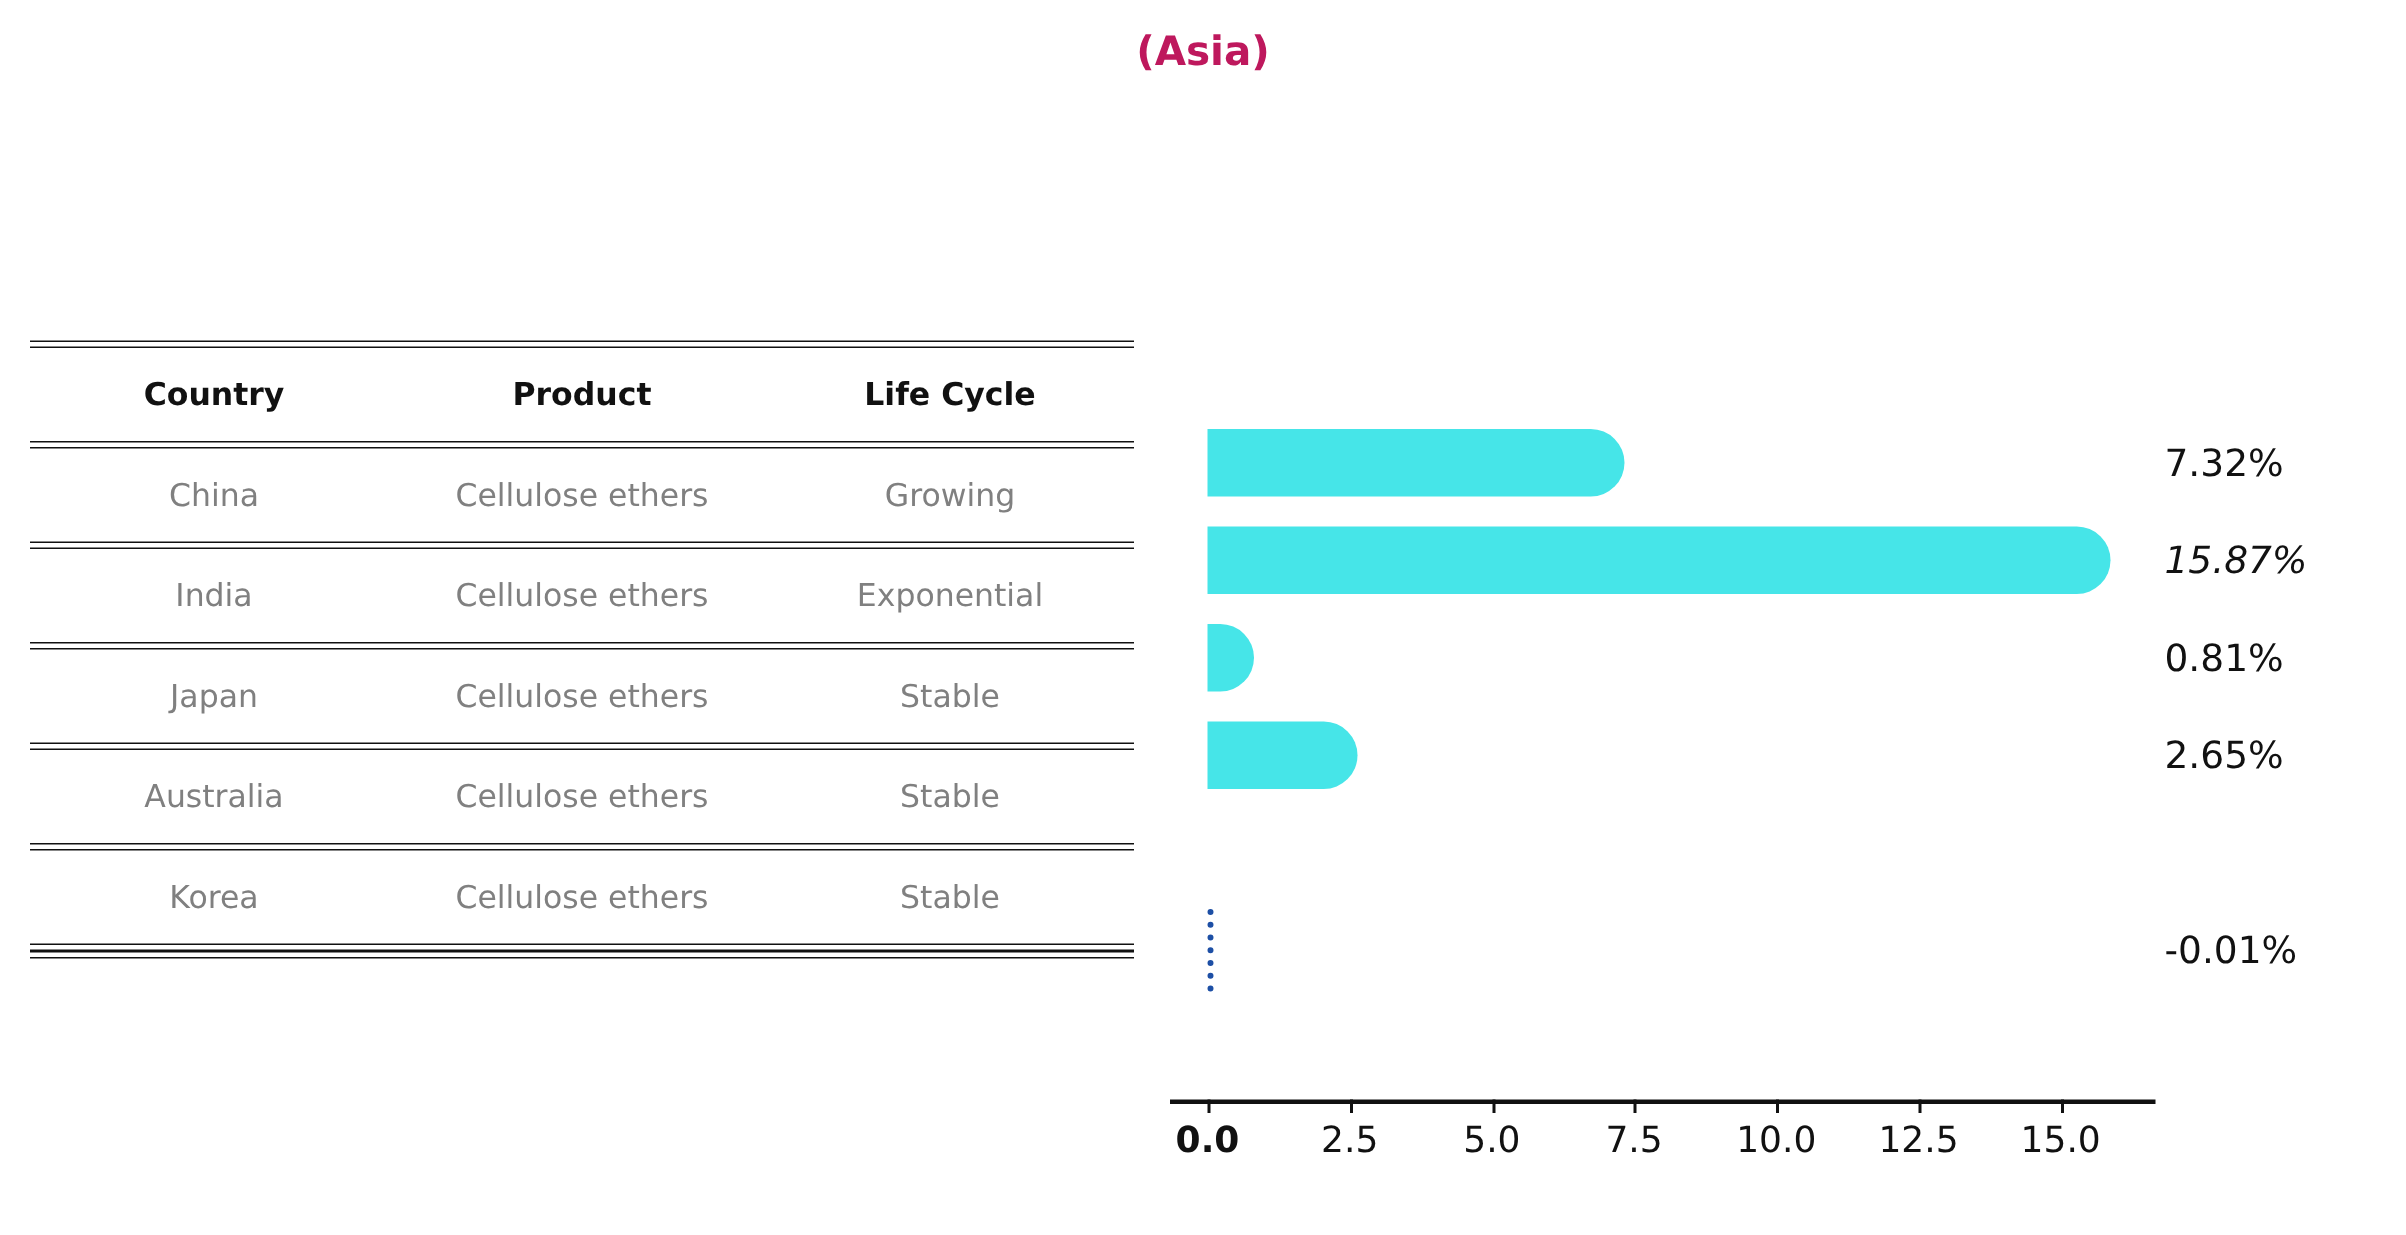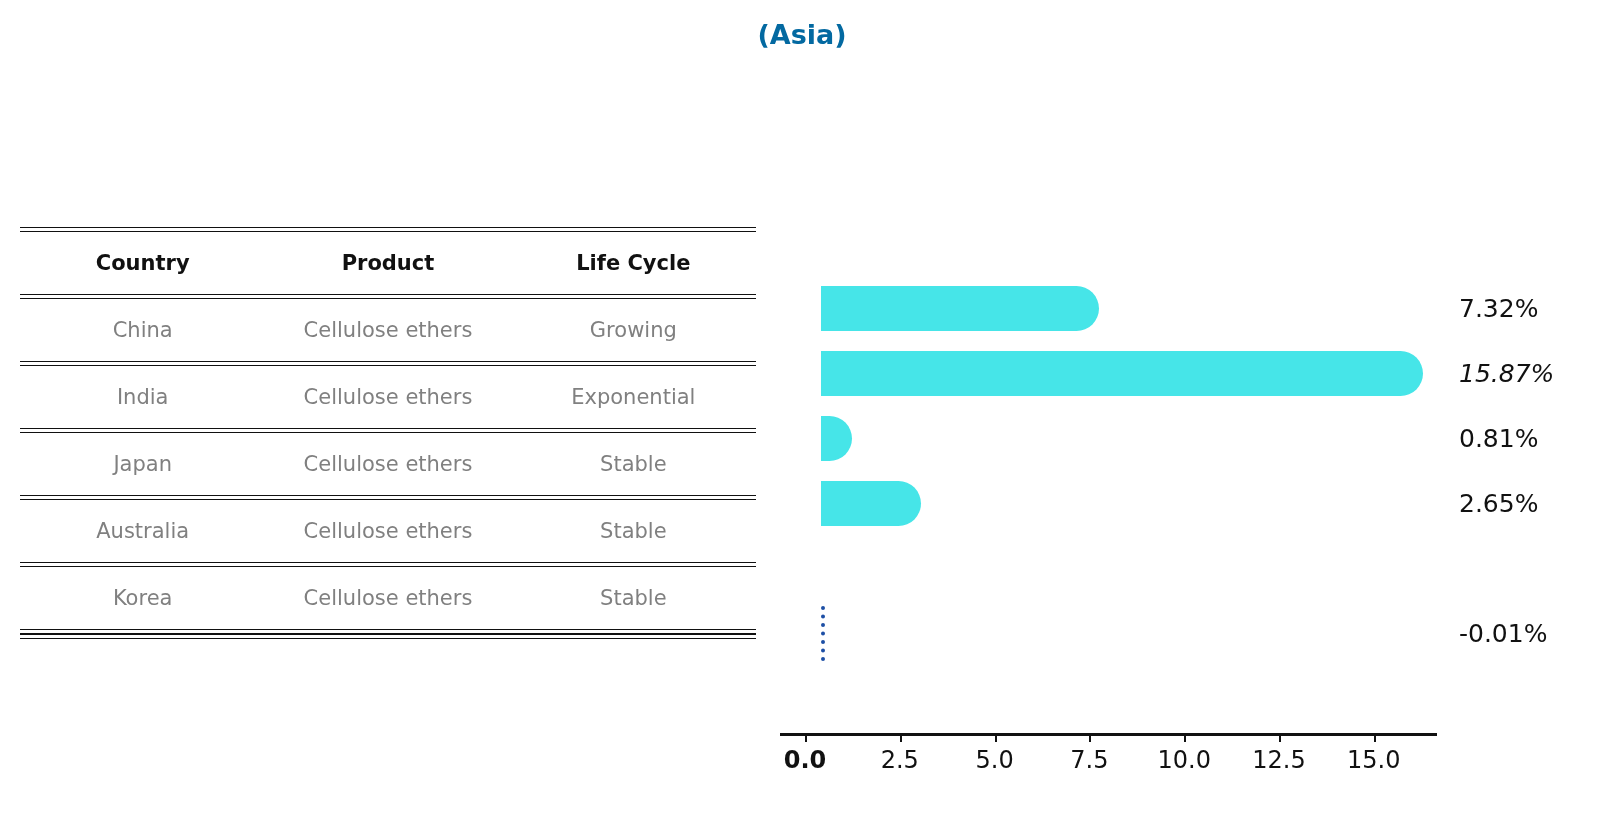--- a/index.html
+++ b/index.html
@@ -33,21 +33,21 @@
   .title-line1 {
     font-size: 33px;
     font-weight: bold;
     color: #0d0d0d;
     letter-spacing: -0.2px;
     line-height: 46px;
   }
   .title-line2 {
     font-size: 27px;
     font-weight: bold;
-    color: #0369a1;
+    color: #be185d;
     line-height: 46px;
   }
 
   
   .table-panel {
     position: absolute;
     left: 20px;
     top: 227px;
     width: 736px;
   }
@@ -102,21 +102,21 @@
   .plot {
     position: absolute;
     left: 0;
     top: 60px;
     width: 680px;
     height: 400px;
   }
 
   .bar-row {
     position: absolute;
-    left: 16px;
+    left: 0;
     height: 65px;
     text-align: center;
   }
   .bar {
     position: absolute;
     left: 25px;
     top: 10px;
     height: 45px;
     background: #46e5e8;
     border-radius: 0 23px 23px 0;

